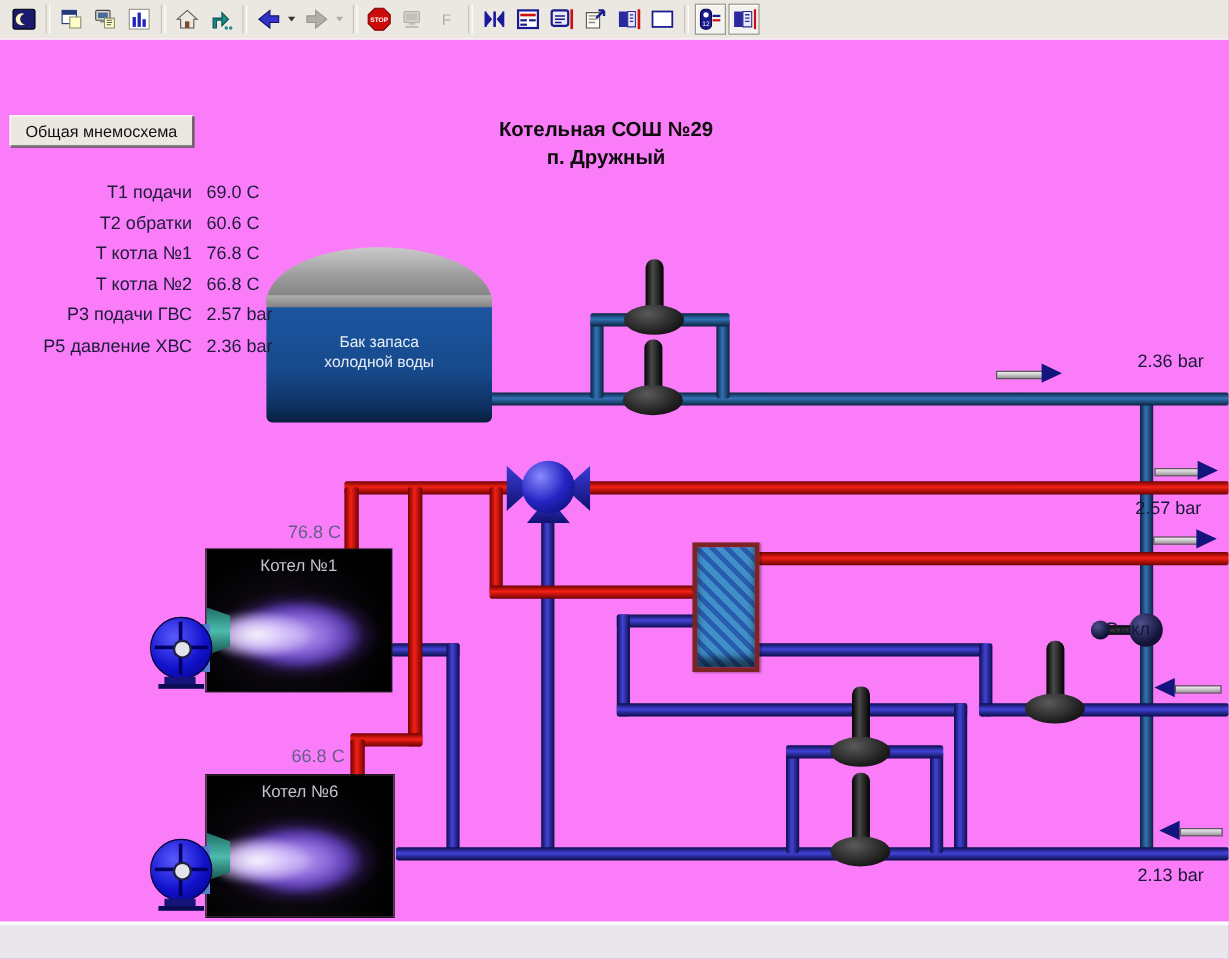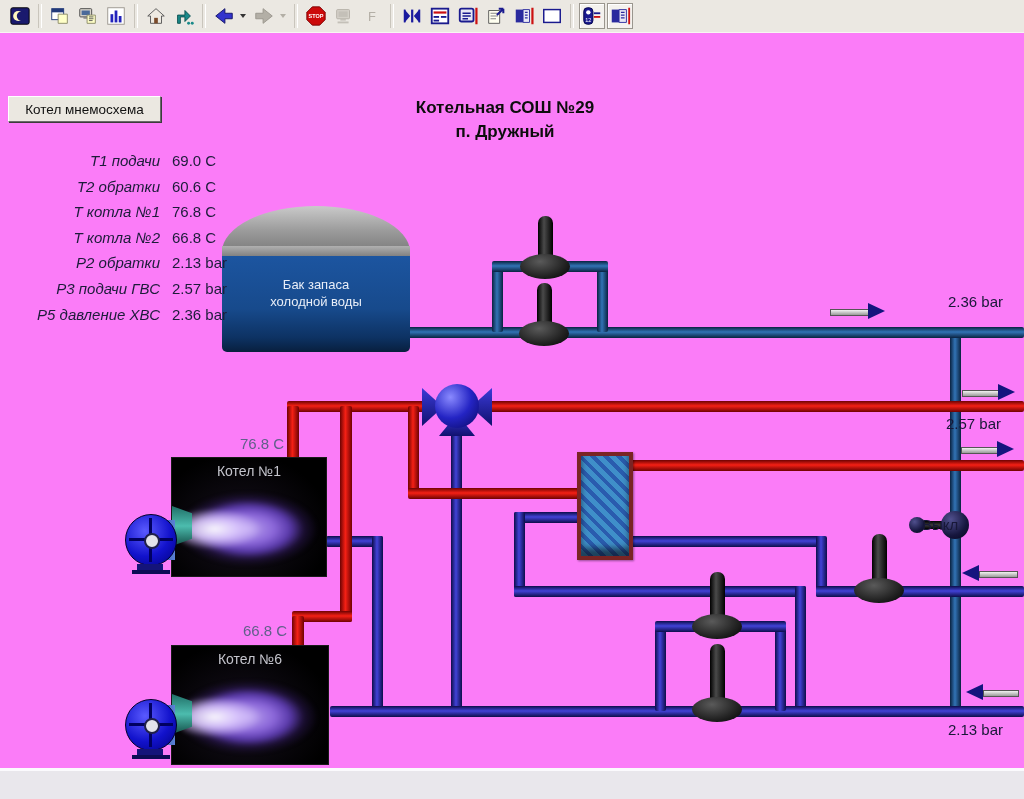--- a/index.html
+++ b/index.html
@@ -49,21 +49,21 @@
   
   .plabel{position:absolute;font-size:15px;color:#181838;white-space:nowrap;}
   .tlabel{position:absolute;font-size:15px;color:#60608a;white-space:nowrap;}
   #title{position:absolute;left:300px;top:62px;width:410px;text-align:center;
          font-size:17px;font-weight:bold;color:#0d0d0d;line-height:24px;}
   #overview-btn{position:absolute;left:8px;top:62px;width:153px;height:26px;background:#ebe8e1;
         border-top:1px solid #fff;border-left:1px solid #fff;border-right:1px solid #6a6a6a;border-bottom:1px solid #6a6a6a;
         box-shadow:1px 1px 0 #3c3c3c;font-size:13.5px;color:#111;font-family:"Liberation Sans",sans-serif;}
   #readings{position:absolute;left:0px;top:114px;width:260px;line-height:25.6px;font-size:15px;color:#1c1c3a;}
   #readings .row{white-space:nowrap;}
-  #readings .rlabel{display:inline-block;width:160px;text-align:right;font-style:italic;}
+  #readings .rlabel{display:inline-block;width:160px;text-align:right;}
   #readings .rvalue{padding-left:12px;}
   
   #tank{position:absolute;left:222px;top:172px;width:196px;height:146px;}
   #tank .dome{position:absolute;left:0;top:0;width:188px;height:46px;border-radius:94px 94px 0 0/46px 46px 0 0;
               background:linear-gradient(180deg,#cacaca,#9a9a9a 55%,#7c7c7c);}
   #tank .rim{position:absolute;left:0;top:40px;width:188px;height:12px;background:linear-gradient(180deg,#b0b0b0,#787878);}
   #tank .body{position:absolute;left:0;top:50px;width:188px;height:96px;border-radius:0 0 5px 5px;
               background:linear-gradient(180deg,#1c55a0 0%,#174a8c 55%,#0d3263 85%,#081f3e 100%);}
   #tank .tanktext{position:absolute;left:0;top:70px;width:188px;text-align:center;color:#e8eef8;font-size:13px;line-height:17px;}
   
@@ -375,27 +375,26 @@
 
     <div class="plabel" style="left:948px;top:259px;">2.36 bar</div>
     <div class="plabel" style="left:946px;top:381px;">2.57 bar</div>
     <div class="plabel" style="left:948px;top:687px;">2.13 bar</div>
 
     <div id="title">
       <div>Котельная СОШ №29</div>
       <div>п. Дружный</div>
     </div>
 
-    <button id="overview-btn">Котел мнемосхема</button>
+    <button id="overview-btn">Общая мнемосхема</button>
 
     <div id="readings">
       <div class="row"><span class="rlabel">Т1 подачи</span><span class="rvalue">69.0 С</span></div>
       <div class="row"><span class="rlabel">Т2 обратки</span><span class="rvalue">60.6 С</span></div>
       <div class="row"><span class="rlabel">Т котла №1</span><span class="rvalue">76.8 С</span></div>
       <div class="row"><span class="rlabel">Т котла №2</span><span class="rvalue">66.8 С</span></div>
-      <div class="row"><span class="rlabel">Р2 обратки</span><span class="rvalue">2.13 bar</span></div>
       <div class="row"><span class="rlabel">Р3 подачи ГВС</span><span class="rvalue">2.57 bar</span></div>
       <div class="row"><span class="rlabel">Р5 давление ХВС</span><span class="rvalue">2.36 bar</span></div>
     </div>
   </div>
 
   <div id="bottombar"></div>
 </div>
 
 </body></html>

